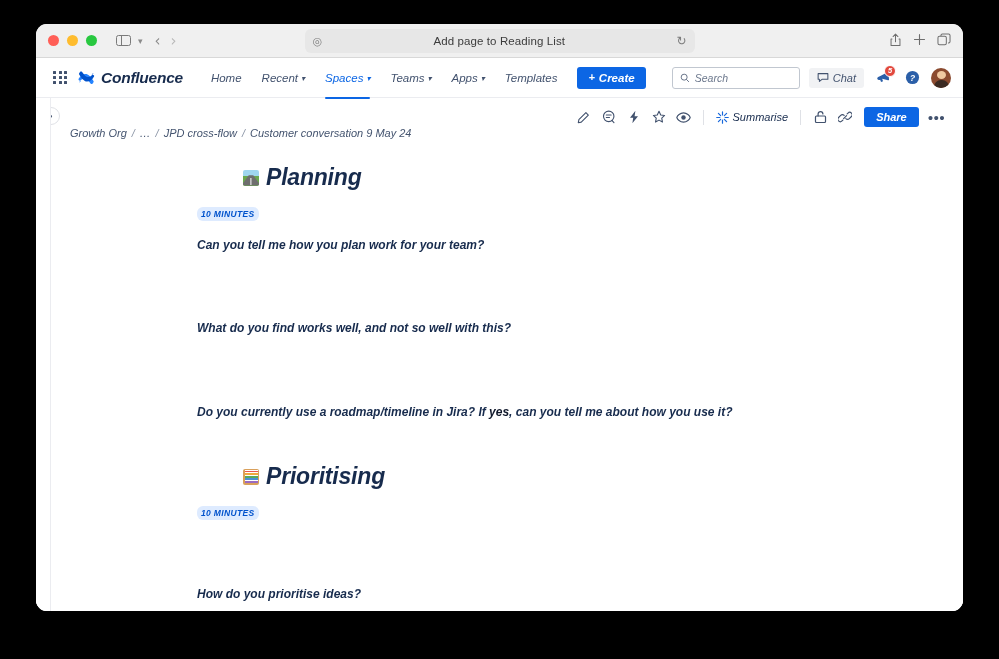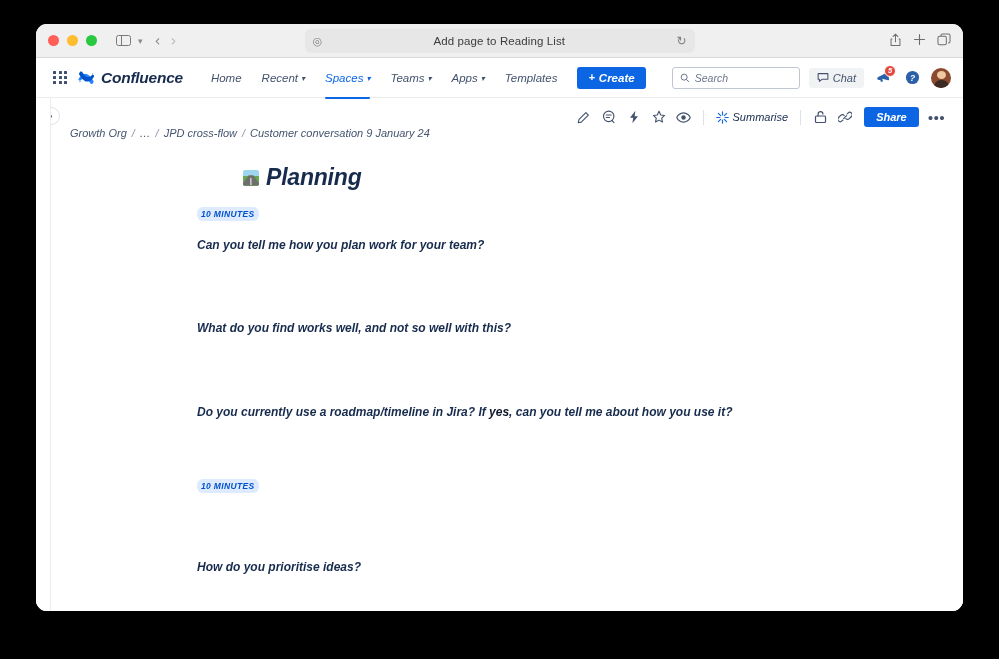--- a/index.html
+++ b/index.html
@@ -440,21 +440,21 @@
             <span>›</span>
           </div>
 
           <div class="breadcrumb">
             <span>Growth Org</span>
             <span class="bc-sep">/</span>
             <span class="bc-ellipsis">...</span>
             <span class="bc-sep">/</span>
             <span>JPD cross-flow</span>
             <span class="bc-sep">/</span>
-            <span>Customer conversation 9 January 24</span>
+            <span>Customer conversation 9 May 24</span>
           </div>
 
           <div class="page-actions">
             <div class="act">
               <svg width="13" height="13" viewBox="0 0 14 14" fill="none" aria-hidden="true">
                 <path d="M9.6 1.8l2.6 2.6L4.6 12l-3.2.6.6-3.2z" stroke="#42526e" stroke-width="1.2" stroke-linejoin="round"></path>
               </svg>
             </div>
             <div class="act">
               <svg width="14" height="14" viewBox="0 0 15 15" fill="none" aria-hidden="true">
@@ -529,20 +529,32 @@
             </div>
             <div class="spacer-xl"></div>
 
             <div class="question">
               <span>Do you currently use a roadmap/timeline in Jira? If </span><span class="hl-green">yes</span><span>, can you tell me about how you use it?</span>
             </div>
 
             <div class="spacer-lg"></div>
 
             
+            <div class="sec-heading">
+              <span class="emoji-abacus">
+                <span class="abacus-inner">
+                  <i style="background:#e8584f"></i>
+                  <i style="background:#f0a93c"></i>
+                  <i style="background:#5aa95a"></i>
+                  <i style="background:#4a8fd6"></i>
+                  <i style="background:#9a6bc0"></i>
+                </span>
+              </span>
+              <span>Prioritising</span>
+            </div>
             <div class="minutes-badge">10 MINUTES</div>
 
             <div class="spacer-xl"></div>
 
             <div class="question">
               <span>How do you prioritise ideas?</span>
             </div>
             
 
           </div>

